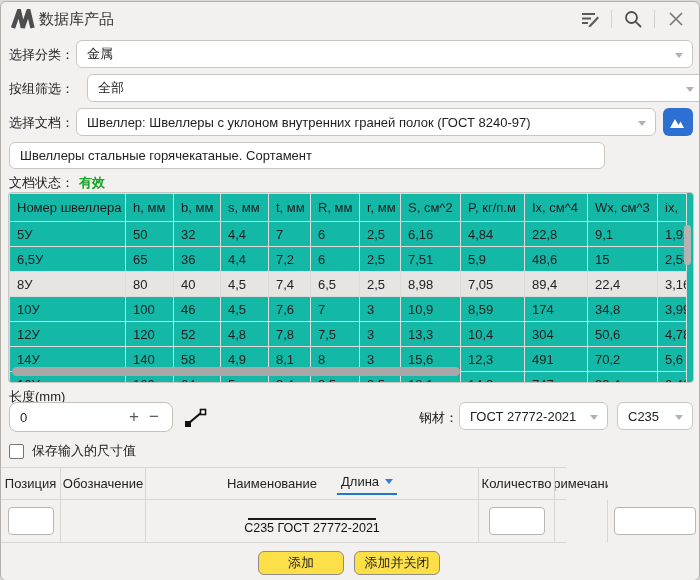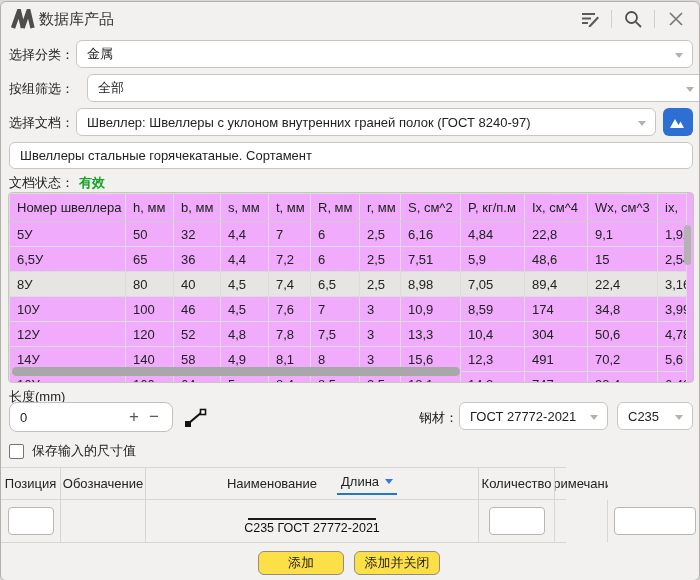--- a/index.html
+++ b/index.html
@@ -22,21 +22,21 @@
   .combo{position:absolute;height:28px;background:#fff;border:1px solid #c9c6c2;border-radius:6px;
          box-sizing:border-box;display:flex;align-items:center;padding:0 22px 0 10px;overflow:hidden;white-space:nowrap;}
   .chev{position:absolute;right:9px;top:12px;width:0;height:0;
         border-left:4px solid transparent;border-right:4px solid transparent;border-top:5px solid #b5b2ae;}
   .textfield{position:absolute;height:27px;background:#fff;border:1px solid #c9c6c2;border-radius:6px;
          box-sizing:border-box;display:flex;align-items:center;padding:0 10px;white-space:nowrap;overflow:hidden;}
   .status-val{font-weight:bold;color:#17a325;}
   .img-btn{position:absolute;left:662px;top:106px;width:30px;height:28px;background:#2e6fd4;border-radius:6px;
            display:flex;align-items:center;justify-content:center;cursor:pointer;}
   
-  .spec-wrap{position:absolute;left:7px;top:190px;width:686px;height:191px;background:#f0abfc;
+  .spec-wrap{position:absolute;left:7px;top:190px;width:686px;height:191px;background:#14b8a6;
              border:1px solid #c9c6c2;border-radius:4px;box-sizing:border-box;overflow:hidden;}
   .spec-wrap table{border-collapse:collapse;table-layout:fixed;width:677px;}
   .spec-wrap th,.spec-wrap td{border:1px solid #dddcda;padding:0 7px;text-align:left;
              font-weight:400;font-size:13px;white-space:nowrap;overflow:hidden;}
   .spec-wrap th{height:27px;color:#1d1d1d;border-bottom:1px solid #cfcdca;}
   .spec-wrap td{height:24px;color:#222;}
   .spec-wrap tr.selected td{background:#e6e5e3;}
   .c0{width:116px}.c1{width:48px}.c2{width:47px}.c3{width:48px}.c4{width:42px}.c5{width:49px}
   .c6{width:41px}.c7{width:60px}.c8{width:64px}.c9{width:63px}.c10{width:70px}.c11{width:29px}
   .vthumb{position:absolute;right:2px;top:32px;width:7px;height:40px;background:#b3b3b3;border-radius:3.5px;}
@@ -127,21 +127,21 @@
   <div class="combo" style="left:75px;top:106px;width:580px">
     <span>Швеллер: Швеллеры с уклоном внутренних граней полок (ГОСТ 8240-97)</span>
     <span class="chev"></span>
   </div>
   <div class="img-btn">
     <svg width="18" height="14" viewBox="0 0 18 14">
       <path d="M1 13 L6 4 L9.5 10 L11.5 6.5 L15 13 Z" fill="#ffffff"></path>
     </svg>
   </div>
 
-  <div class="textfield" style="left:8px;top:140px;width:684px">
+  <div class="textfield" style="left:8px;top:140px;width:596px">
     <span>Швеллеры стальные горячекатаные. Сортамент</span>
   </div>
 
   <div class="lbl" style="left:8px;top:172px">文档状态：</div>
   <div class="lbl status-val" style="left:78px;top:172px">有效</div>
 
   <div class="spec-wrap">
     <table>
       <colgroup>
         <col class="c0">

